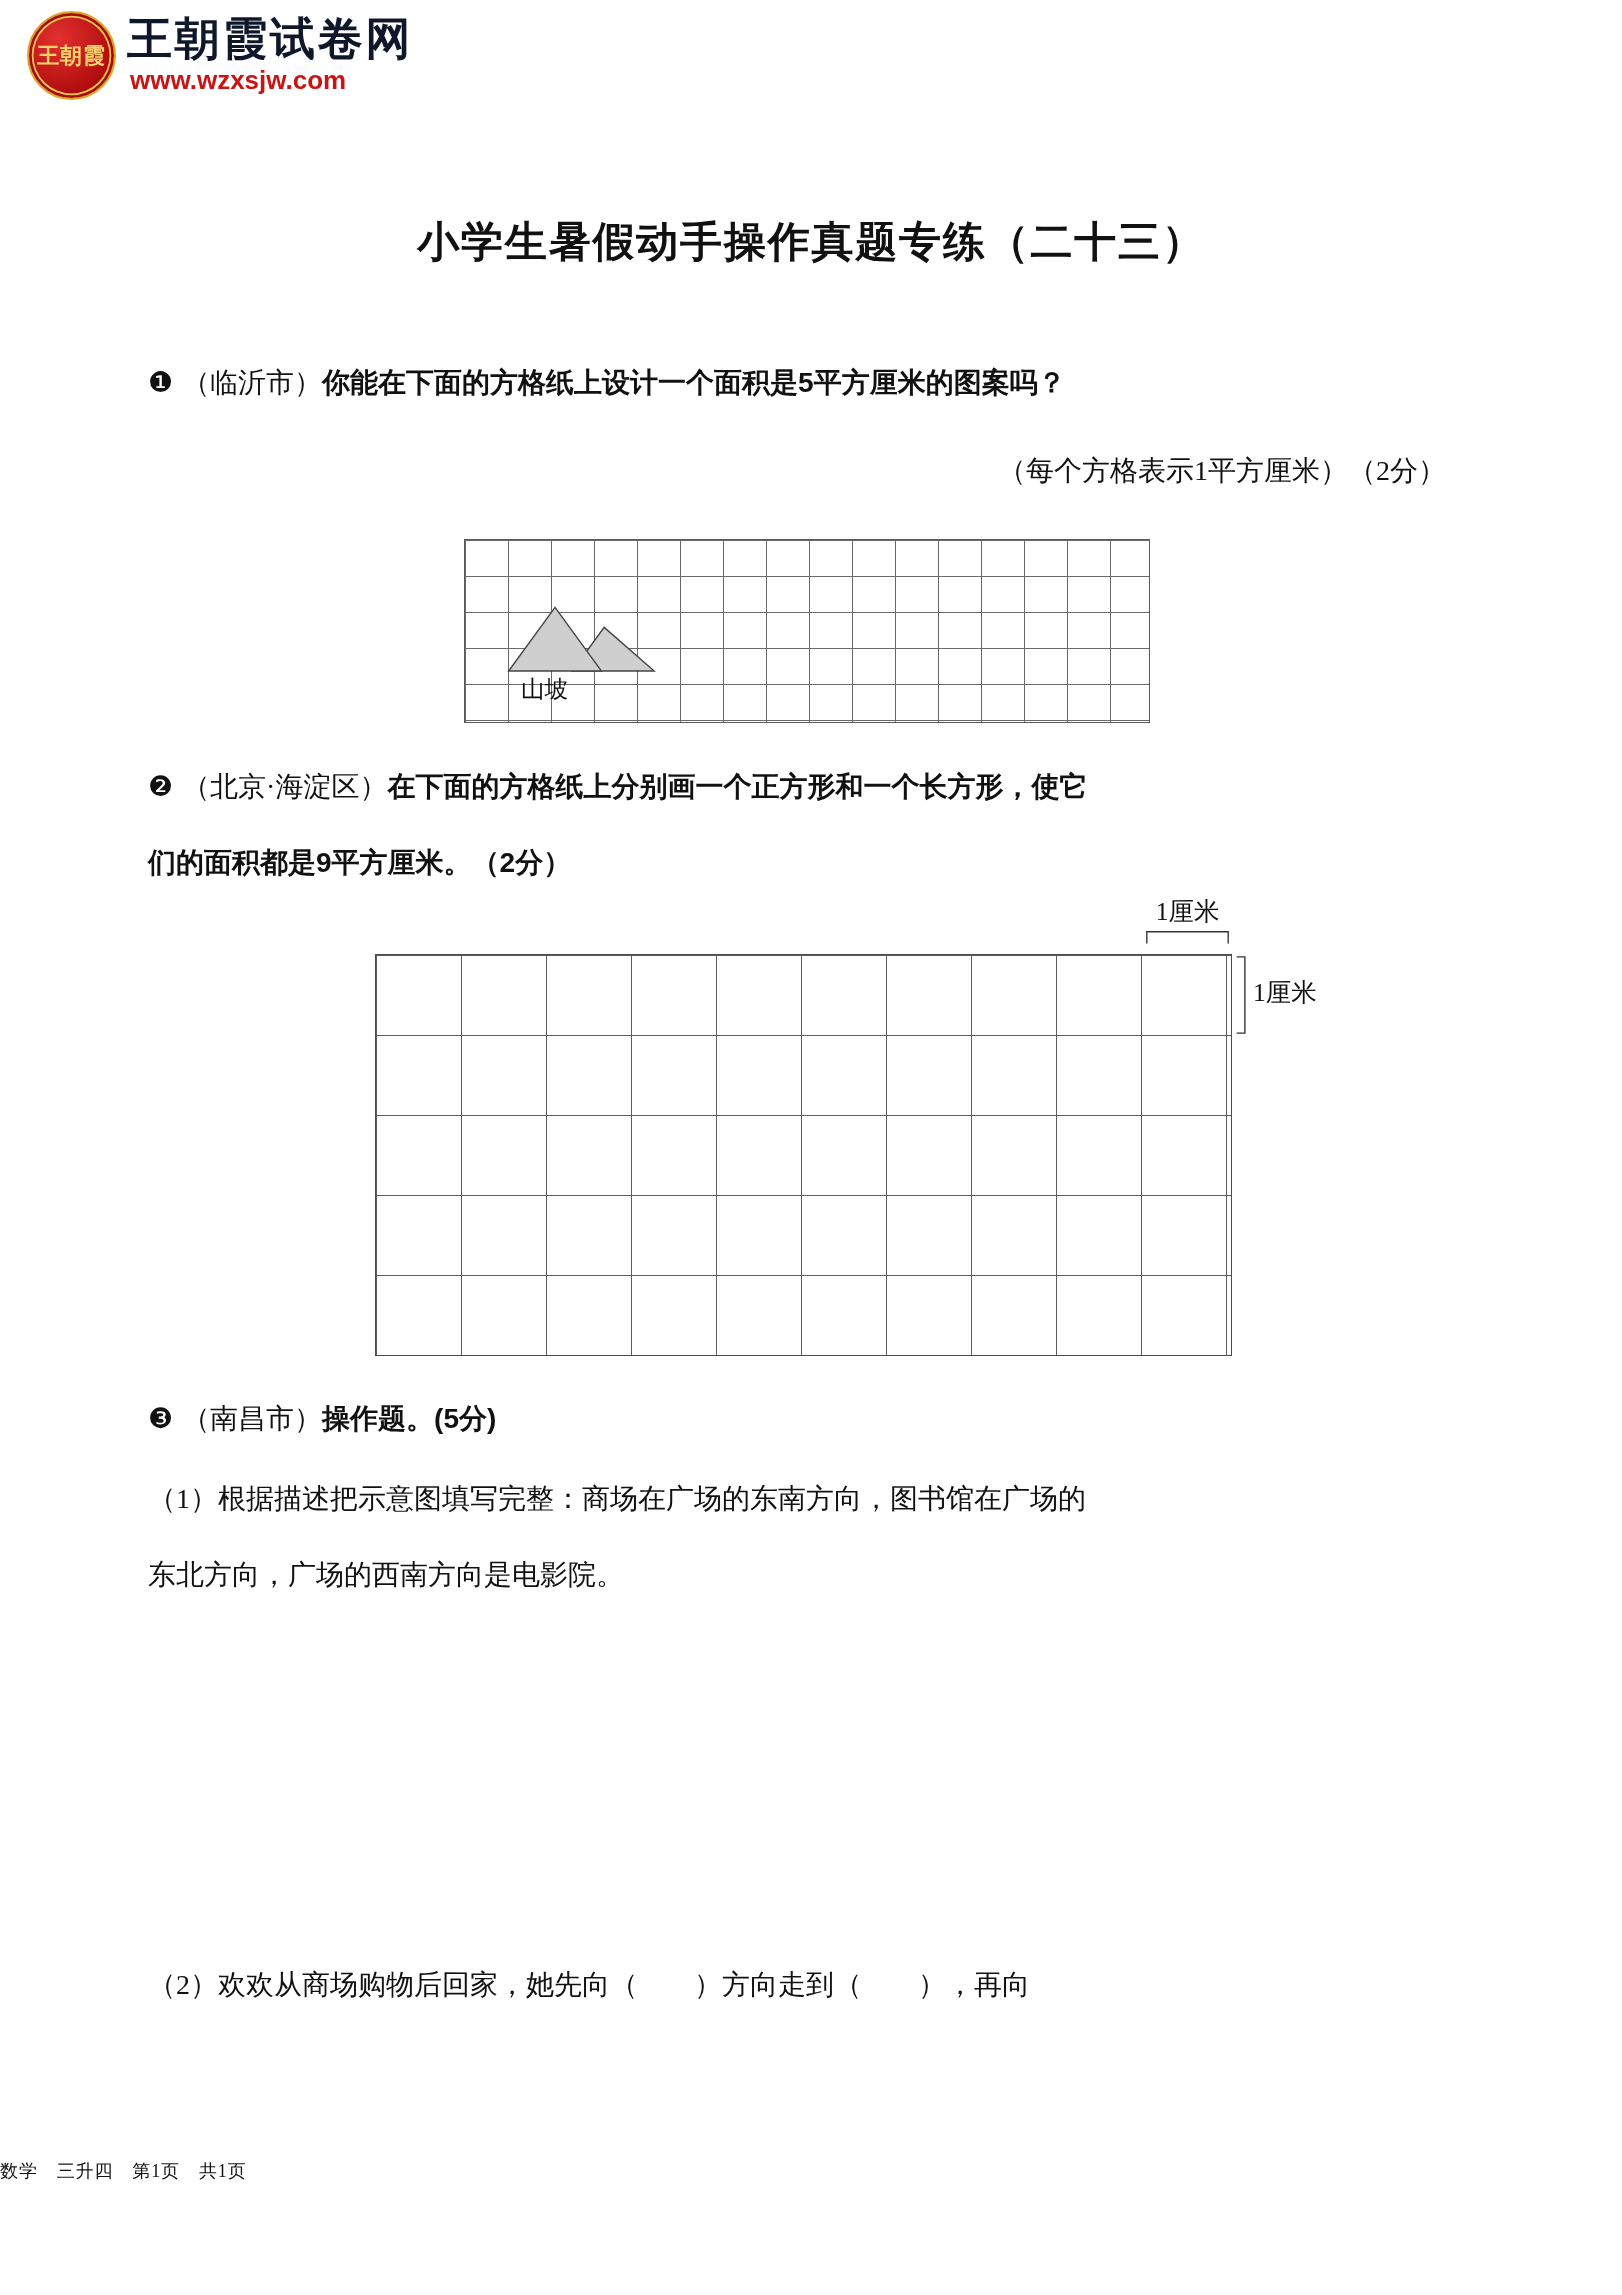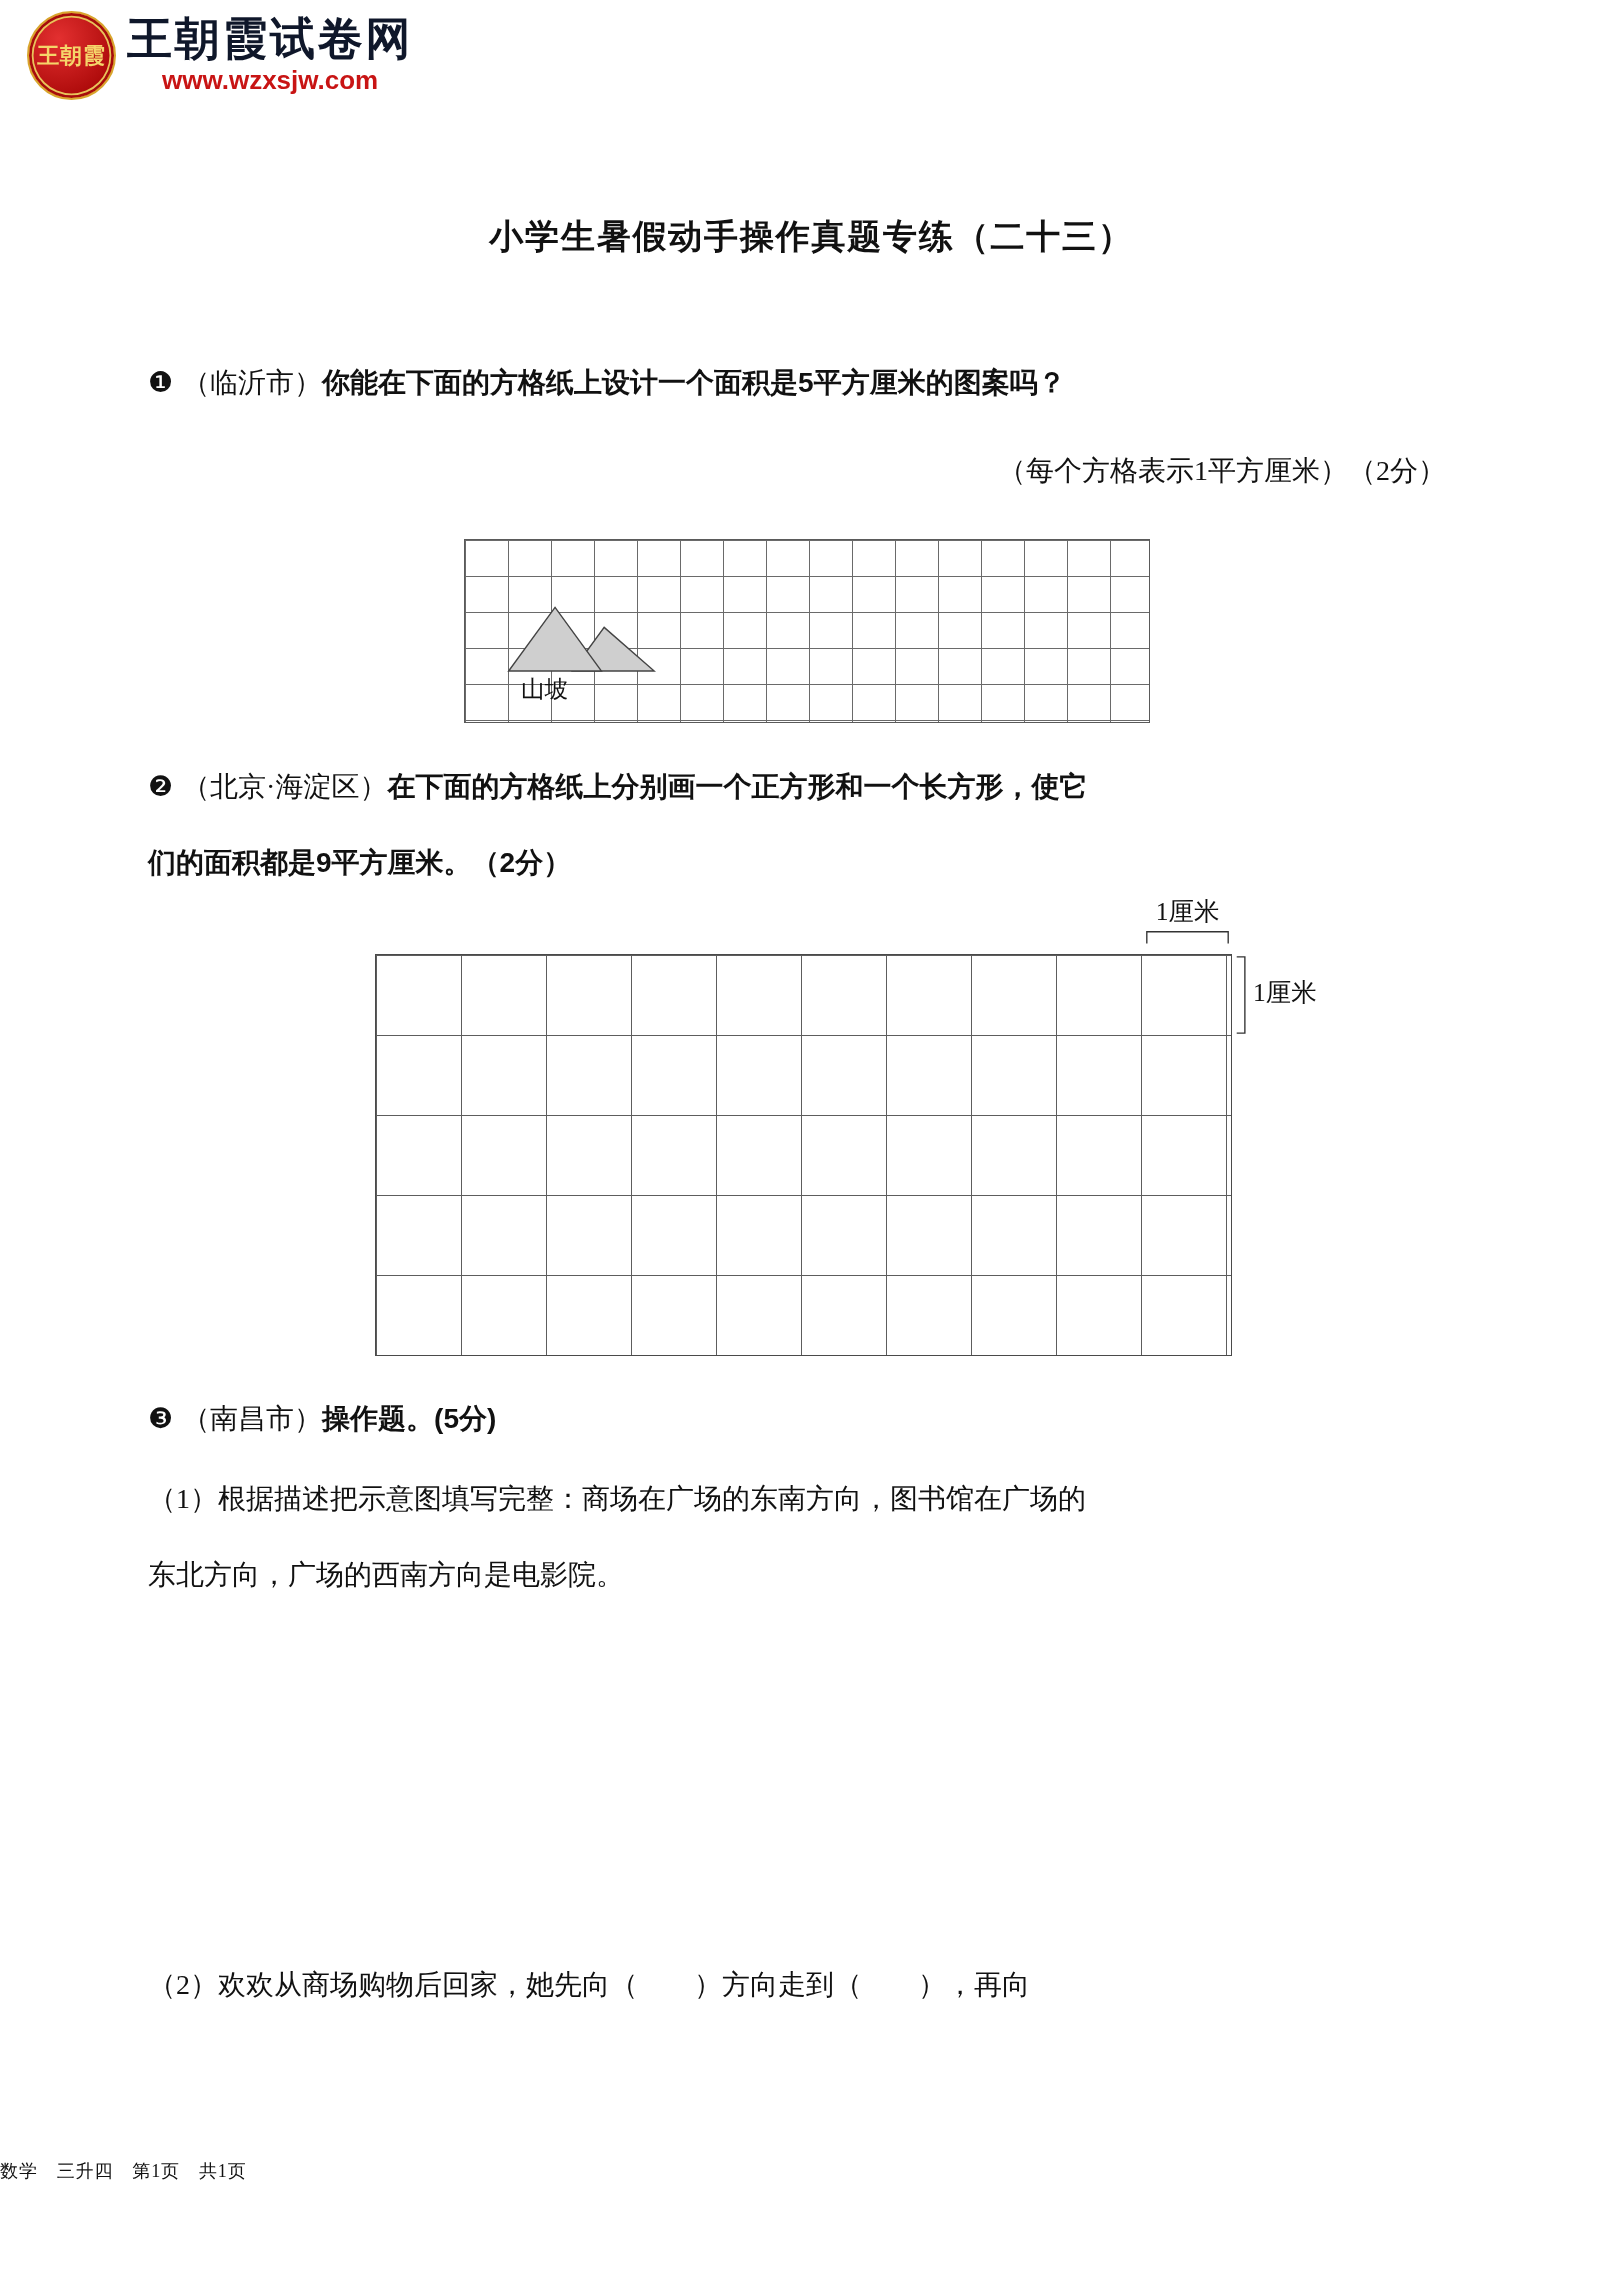--- a/index.html
+++ b/index.html
@@ -22,27 +22,27 @@
     font-weight:bold; font-size:22px; letter-spacing:0.9px;
   }
   .site-name {
     position:absolute; left:127px; top:9px;
     font-family:Liberation Serif, serif; font-weight:bold;
     font-size:45px; color:#0f172a; letter-spacing:2.7px; white-space:nowrap;
   }
   .site-url {
     position:absolute; left:130px; top:65px;
     font-family:"Liberation Sans", sans-serif; font-weight:bold;
-    font-size:26px; color:#c81414; white-space:nowrap;margin-left:32px;
+    font-size:26px; color:#c81414; white-space:nowrap;
   }
   
   .title {
     position:absolute; left:0; right:0; top:214px; margin:0;
     text-align:center; font-family:"Liberation Sans", sans-serif;
-    font-weight:700; font-size:34px; letter-spacing:1.8px;
+    font-weight:700; font-size:42px; letter-spacing:1.8px;
   }
   
   .line { position:absolute; font-size:28px; white-space:nowrap; }
   .qnum { font-family:"DejaVu Sans", sans-serif; margin-right:9px; }
   .emph { font-family:"Liberation Sans", sans-serif; font-weight:600; }
   .q1-stem { left:148px; top:364px; }
   .q1-note { right:177px; top:452px; }
   .q2-l1 { left:148px; top:768px; }
   .q2-l2 { left:148px; top:844px; }
   .q3-stem { left:148px; top:1400px; }

